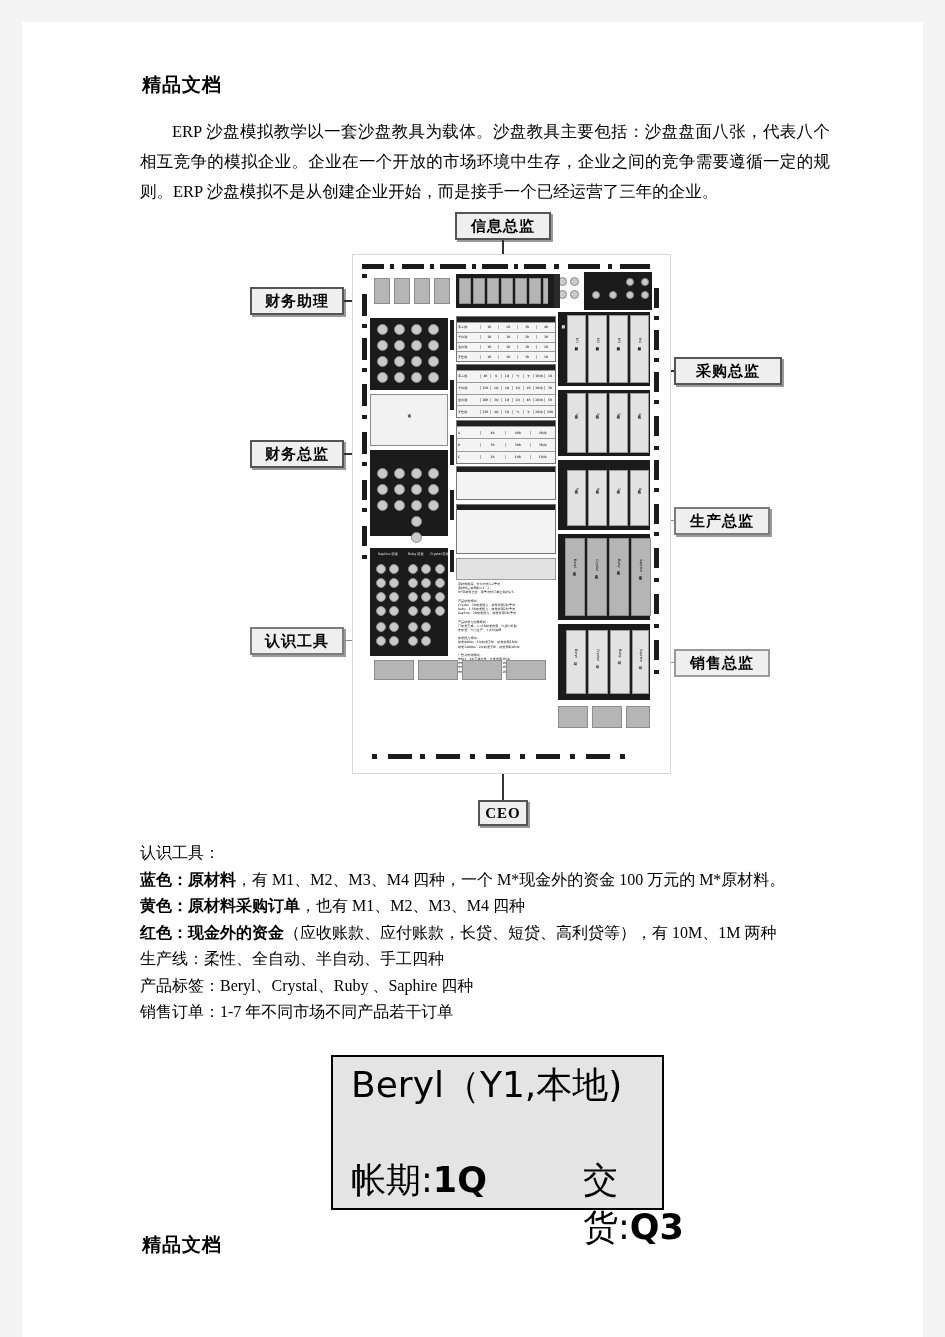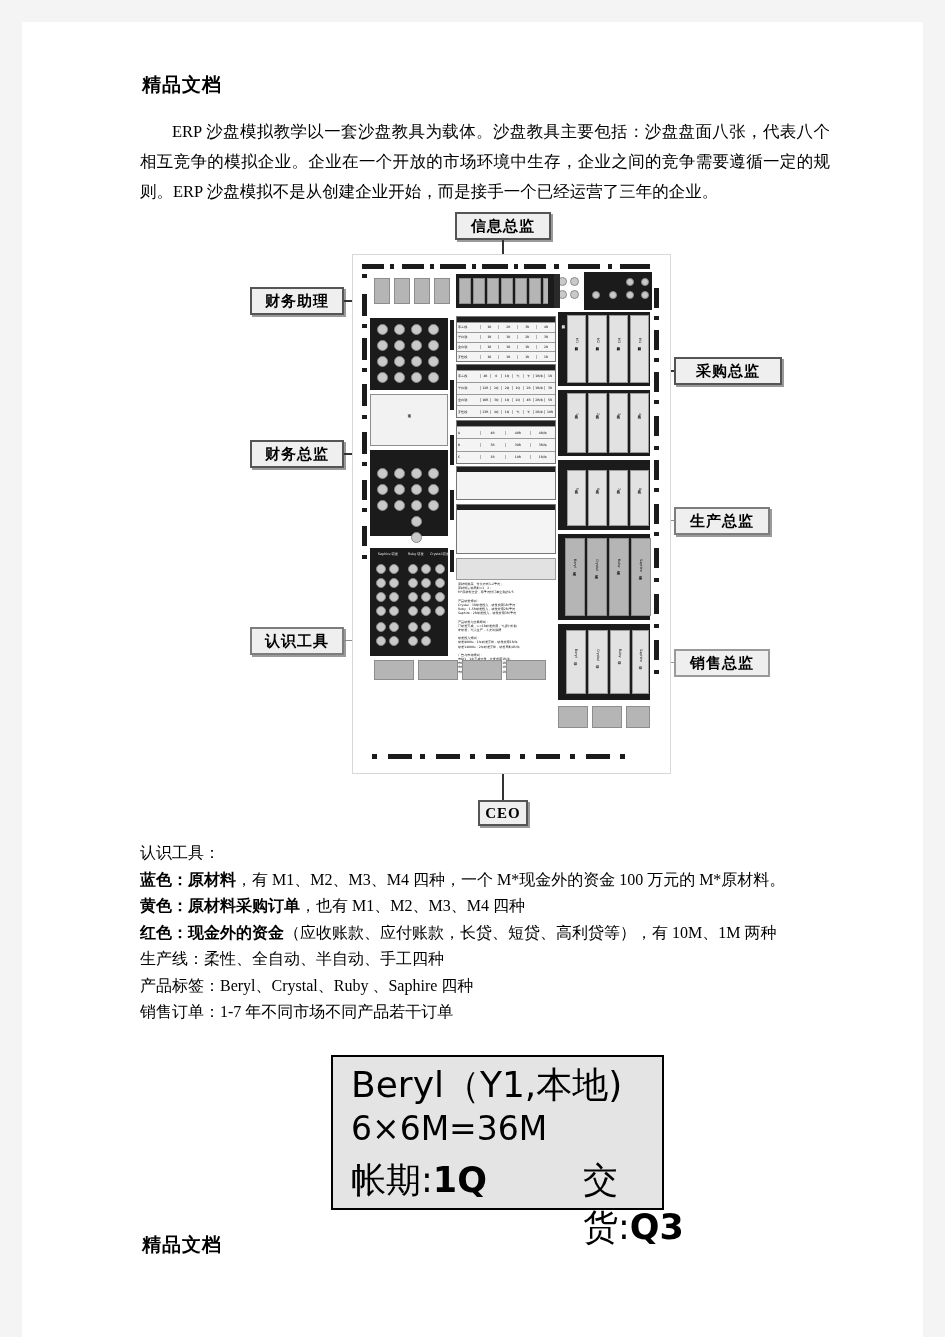--- a/index.html
+++ b/index.html
@@ -541,19 +541,18 @@
     <div><span class="b">蓝色：原材料</span><span>，有 M1、M2、M3、M4 四种，一个 M*现金外的资金 100 万元的 M*原材料。</span></div>
     <div><span class="b">黄色：原材料采购订单</span><span>，也有 M1、M2、M3、M4 四种</span></div>
     <div><span class="b">红色：现金外的资金</span><span>（应收账款、应付账款，长贷、短贷、高利贷等），有 10M、1M 两种</span></div>
     <div>生产线：柔性、全自动、半自动、手工四种</div>
     <div>产品标签：Beryl、Crystal、Ruby 、Saphire 四种</div>
     <div>销售订单：1-7 年不同市场不同产品若干订单</div>
   </div>
 
   <div class="ordercard">
     <div class="oc-l1">Beryl（Y1,本地)</div>
-    <div class="oc-l2">6×6M=36M</div>
     <div class="oc-l3"><span>帐期:</span><span class="bd">1Q</span></div>
     <div class="oc-l4"><span>交货:</span><span class="bd">Q3</span></div>
   </div>
 
   <div class="watermark-bottom">精品文档</div>
 </div>
 
 </body></html>

